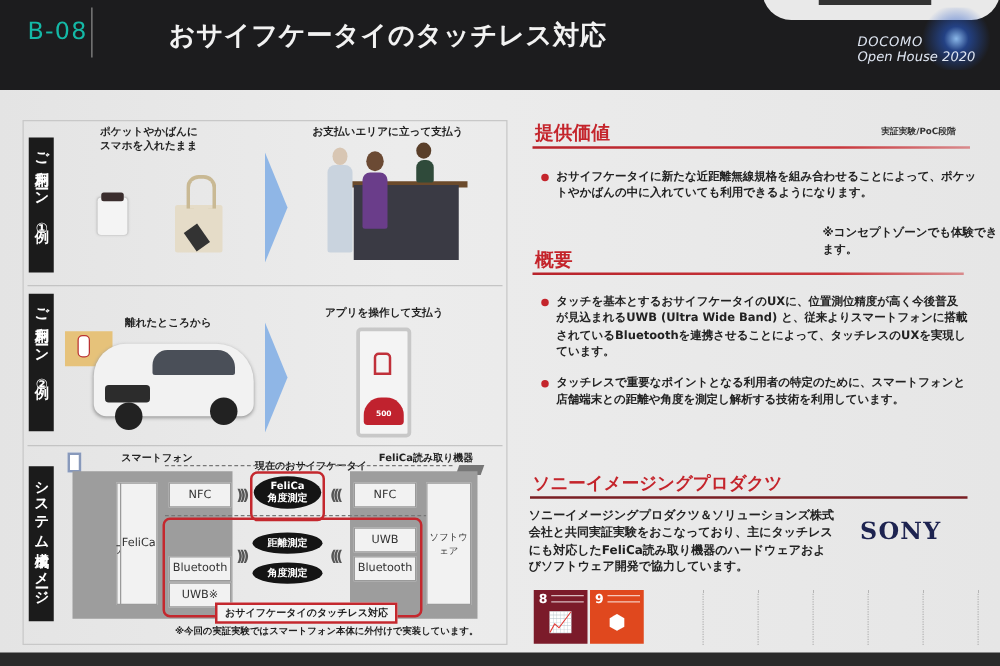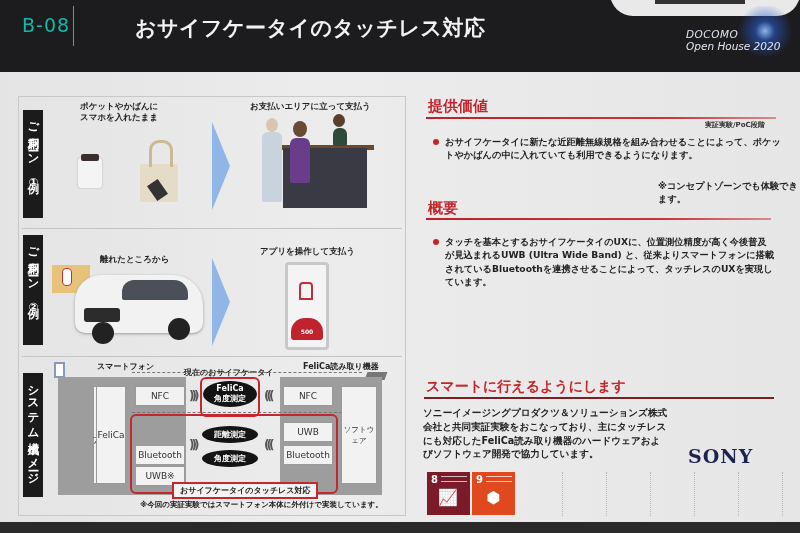--- a/index.html
+++ b/index.html
@@ -69,27 +69,27 @@
   .wave { position: absolute; color: #555; font-size: 12px; font-weight: bold; letter-spacing: -3px; }
   .dlabel { position: absolute; font-size: 8px; font-weight: bold; color: #222; white-space: nowrap; }
   .touchless-label { position: absolute; left: 172px; top: 482px; background: #f3f3f3; border: 2px solid #c4282e; font-size: 8px; font-weight: bold; padding: 1px 6px; color: #222; }
   .footnote { position: absolute; left: 140px; top: 500px; font-size: 7.5px; font-weight: bold; color: #222; }
   .phone-icon { position: absolute; left: 54px; top: 362px; width: 11px; height: 16px; border: 2px solid #8899bb; background: #fff; }
   .reader-icon { position: absolute; left: 366px; top: 372px; width: 20px; height: 8px; background: #777; transform: skewX(-20deg); }
 
   
   .rh { position: absolute; color: #c4242b; font-weight: bold; font-size: 15px; }
   .rule { position: absolute; height: 2px; background: linear-gradient(90deg, #b8232b, #c9373c 70%, #d98b8d); }
-  .stage { position: absolute; left: 678px; top: 120px; font-size: 7px; font-weight: bold; color: #333; padding-left: 27px; }
+  .stage { position: absolute; left: 678px; top: 100px; font-size: 7px; font-weight: bold; color: #333; padding-left: 27px; }
   .blist { position: absolute; font-size: 9.2px; font-weight: bold; color: #222; line-height: 13.3px; }
   .blist .item { position: relative; padding-left: 15px; margin-top: 12px; }
   .blist .item::before { content: ""; position: absolute; left: 3px; top: 4px; width: 6px; height: 6px; border-radius: 50%; background: #c4242b; }
   .note { position: absolute; left: 658px; top: 180px; font-size: 9.2px; font-weight: bold; color: #222; }
   .partner-text { position: absolute; left: 423px; top: 406px; width: 245px; font-size: 9.6px; font-weight: bold; color: #222; line-height: 13.8px; }
-  .sony { position: absolute; left: 688px; top: 414px; font-family: "DejaVu Serif", serif; font-weight: bold; font-size: 19px; color: #1d2350; letter-spacing: 1px; margin-top: 31px; }
+  .sony { position: absolute; left: 688px; top: 414px; font-family: "DejaVu Serif", serif; font-weight: bold; font-size: 19px; color: #1d2350; letter-spacing: 1px; }
   .sdg { position: absolute; top: 472px; width: 43px; height: 43px; color: #fff; }
   .sdg8 { left: 427px; background: #7b1b2a; }
   .sdg9 { left: 472px; background: #e0481e; }
   .sdg .num { position: absolute; left: 4px; top: 2px; font-size: 10px; font-weight: bold; }
   .sdg .txt { position: absolute; left: 14px; top: 4px; width: 26px; height: 6px; border-top: 1px solid rgba(255,255,255,0.7); border-bottom: 1px solid rgba(255,255,255,0.7); }
   .sdg .glyph { position: absolute; left: 0; top: 16px; width: 43px; text-align: center; font-size: 16px; }
   .dotcol { position: absolute; top: 472px; width: 1px; height: 44px; border-left: 1px dotted #b5b5b5; }
 </style>
 </head>
 <body>
@@ -145,21 +145,21 @@
 <div class="phone-app"></div>
 <div class="phone-arrow"></div>
 <div class="purse"></div>
 <div class="purse-amt">500</div>
 
 <div class="sep" style="top:356px;"></div>
 
 <div class="scene-tag tag3">システム構成イメージ</div>
 <div class="phone-icon"></div>
 <div class="dlabel" style="left:97px;top:361px;">スマートフォン</div>
-<div class="dlabel" style="left:184px;top:367px;">現在のおサイフケータイ</div>
+<div class="dlabel" style="left:204px;top:367px;">現在のおサイフケータイ</div>
 <div class="dlabel" style="left:303px;top:361px;">FeliCa読み取り機器</div>
 <div class="reader-icon"></div>
 
 <div class="grey-block" style="left:58px;top:377px;width:128px;height:118px;"></div>
 <div class="grey-block" style="left:280px;top:377px;width:102px;height:118px;"></div>
 <div class="dash" style="left:132px;top:372px;width:230px;"></div>
 <div class="dash" style="left:132px;top:412px;width:210px;"></div>
 
 <div class="box" style="left:66px;top:386px;width:26px;height:98px;white-space:pre;margin-left:27px;">UI
 アプリ</div>
@@ -198,23 +198,24 @@
 <div class="rule" style="left:426px;top:117px;width:350px;"></div>
 <div class="blist" style="left:430px;top:123px;width:360px;">
   <div class="item">おサイフケータイに新たな近距離無線規格を組み合わせることによって、ポケットやかばんの中に入れていても利用できるようになります。</div>
 </div>
 <div class="note">※コンセプトゾーンでも体験できます。</div>
 
 <div class="rh" style="left:428px;top:199px;">概要</div>
 <div class="rule" style="left:426px;top:218px;width:345px;"></div>
 <div class="blist" style="left:430px;top:223px;width:345px;">
   <div class="item">タッチを基本とするおサイフケータイのUXに、位置測位精度が高く今後普及が見込まれるUWB (Ultra Wide Band) と、従来よりスマートフォンに搭載されているBluetoothを連携させることによって、タッチレスのUXを実現しています。</div>
-</div>
-
-<div class="rh" style="left:426px;top:378px;font-size:14px;">スマートに行えるようにします</div>
+  <div class="item">タッチレスで重要なポイントとなる利用者の特定のために、スマートフォンと店舗端末との距離や角度を測定し解析する技術を利用しています。</div>
+</div>
+
+<div class="rh" style="left:426px;top:378px;font-size:14px;">ソニーイメージングプロダクツ</div>
 <div class="rule" style="left:424px;top:397px;width:350px;background:#7a1f24;"></div>
 <div class="partner-text">ソニーイメージングプロダクツ＆ソリューションズ株式会社と共同実証実験をおこなっており、主にタッチレスにも対応したFeliCa読み取り機器のハードウェアおよびソフトウェア開発で協力しています。</div>
 <div class="sony">SONY</div>
 
 <div class="sdg sdg8">
   <span class="num">8</span>
   <span class="txt"></span>
   <span class="glyph">📈</span>
 </div>
 <div class="sdg sdg9">

